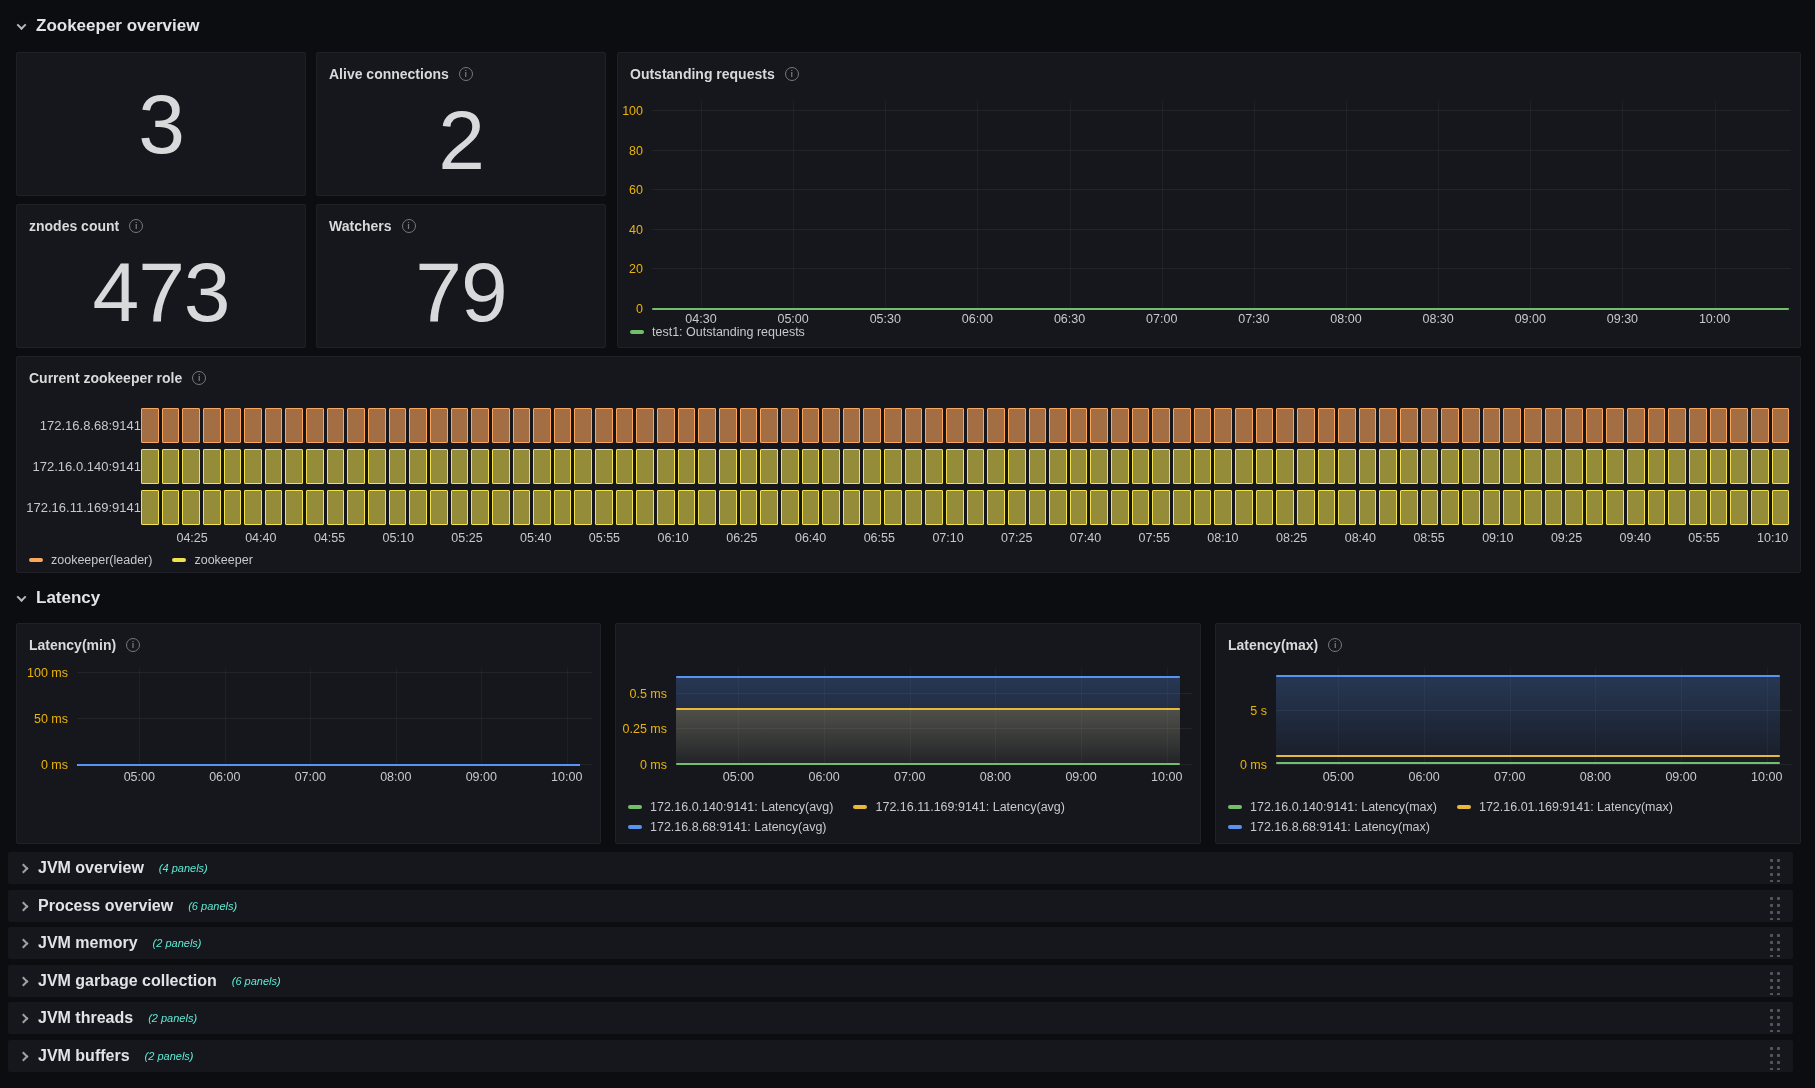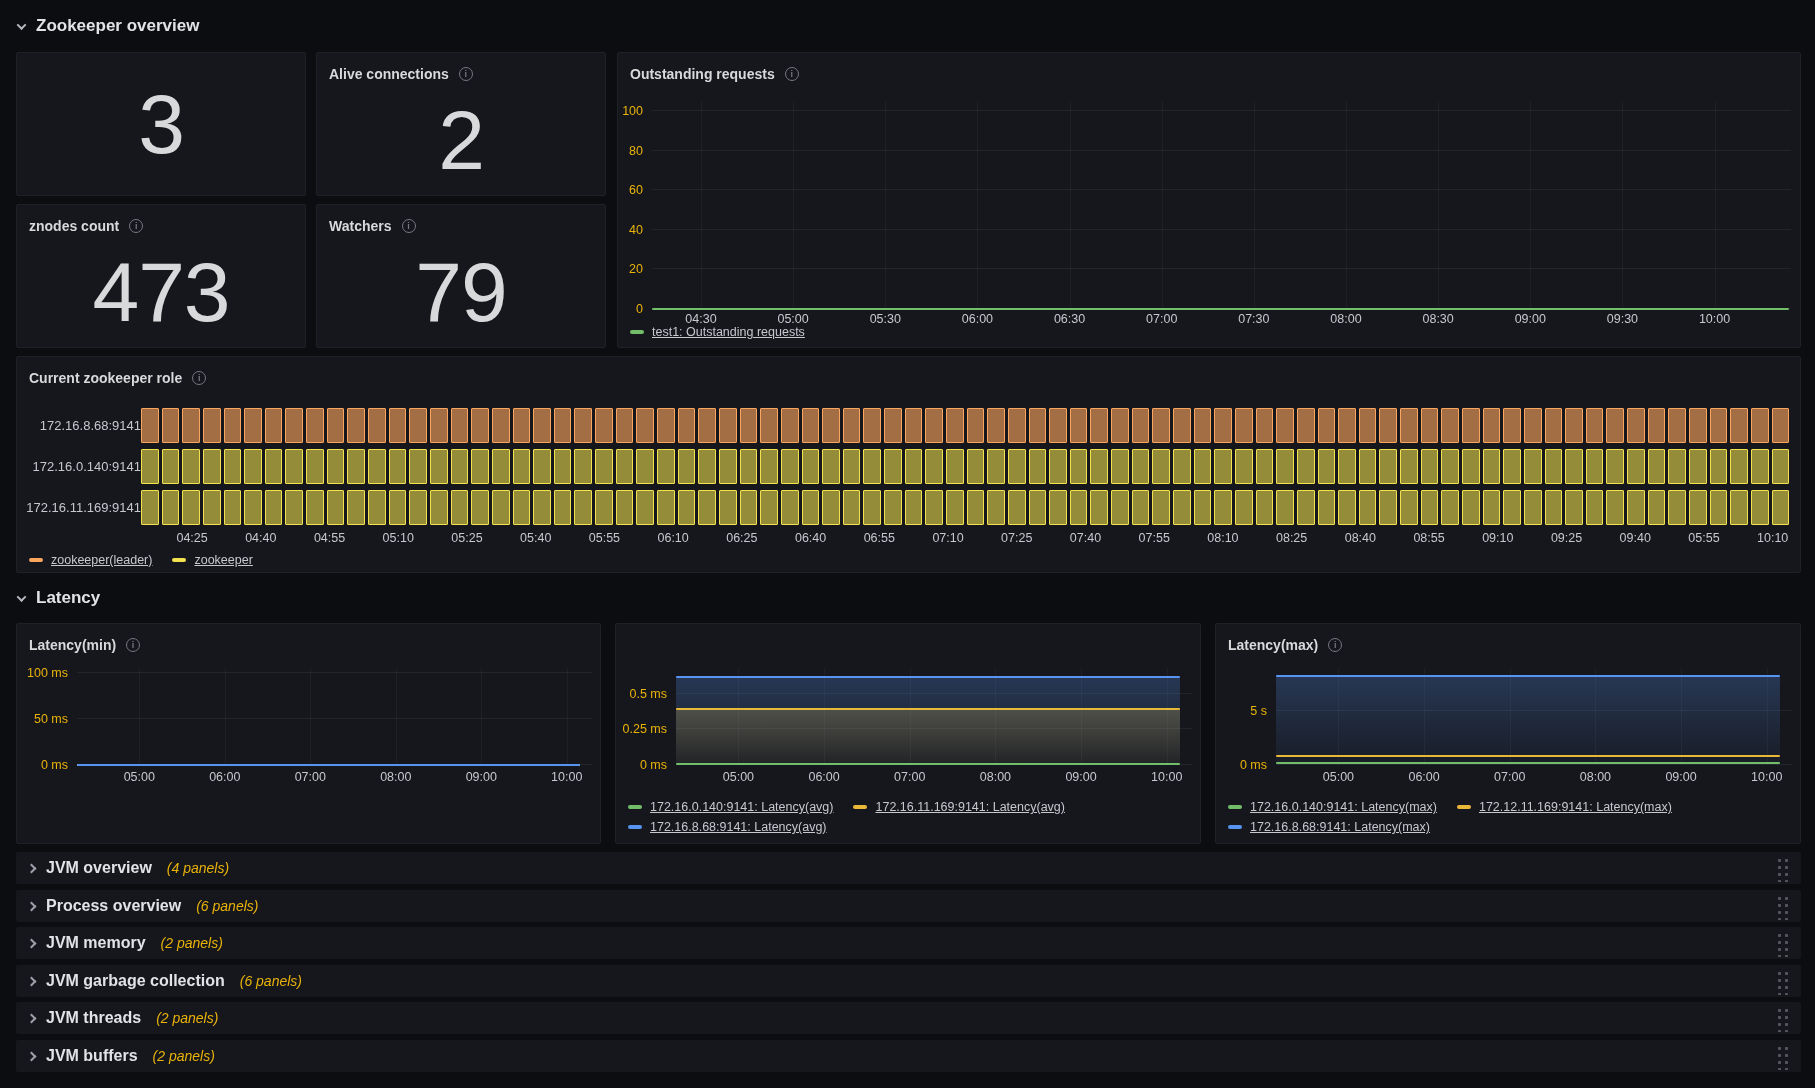--- a/index.html
+++ b/index.html
@@ -42,33 +42,33 @@
   .xlabels { position:absolute; height:15px; }
   .xlab { position:absolute; transform:translateX(-50%); font-size:12.5px; color:#c7c8ce; white-space:nowrap; }
   .fill { position:absolute; bottom:0; z-index:1; }
   .sline { position:absolute; height:2px; z-index:3; border-radius:1px; }
   .lat .sline, .lat .fill { left:0; right:12px; }
   .outs .sline, .outs .fill { left:0; right:2px; }
   .legend { position:absolute; left:12px; display:flex; flex-direction:column; }
   .lrow { display:flex; gap:20px; height:20px; align-items:center; }
   .litem { display:inline-flex; align-items:center; gap:8px; cursor:pointer; }
   .lswatch { width:14px; height:4px; border-radius:2px; flex:0 0 auto; }
-  .ltext { font-size:12.5px; color:#c7c8ce; white-space:nowrap;text-decoration:underline; }
+  .ltext { font-size:12.5px; color:#c7c8ce; white-space:nowrap; }
   
   .role-rows { position:absolute; left:12px; right:11px; top:51px; display:flex; flex-direction:column; gap:6px; }
   .tl-row { display:flex; height:35px; align-items:stretch; }
   .tl-label { width:112px; padding-right:0; text-align:right; font-size:13px; color:#c7c8ce;
               display:flex; align-items:center; justify-content:flex-end; }
   .tl-bars { flex:1; display:flex; gap:3px; }
   .tl-bar { flex:1; border-radius:1px; }
   
-  .crow { position:absolute; left:16px; width:1785px; height:32px; background:#16171d;
+  .crow { position:absolute; left:8px; width:1785px; height:32px; background:#16171d;
           display:flex; align-items:center; padding:0 12px; border-radius:2px; cursor:pointer; }
   .crow-title { font-size:16px; font-weight:700; color:#e2e3e7; margin-left:11px; }
-  .crow-count { font-size:14px; font-style:italic; color:#eab308; margin-left:15px; }
+  .crow-count { font-size:11px; font-style:italic; color:#5eead4; margin-left:15px; }
   .drag { margin-left:auto; width:14px; height:27px;
           background-image:radial-gradient(circle, #53555d 1.4px, transparent 1.5px);
           background-size:7px 7px; background-position:1px 2px; cursor:grab; }
   
   #p-outstanding .plot  { left:34px; right:9px;  top:48px; bottom:38px; }
   #p-outstanding .xlabels { left:34px; right:9px;  bottom:20px; }
   #p-outstanding .legend  { bottom:5px; }
   .lat .plot    { left:60px; right:8px; top:44px; bottom:78px; }
   .lat .xlabels { left:60px; right:8px; bottom:58px; }
   .lat .legend  { bottom:6px; }
@@ -587,21 +587,21 @@
       <div class="xlab" style="left: 95.1%;">10:00</div>
     </div>
   <div class="legend">
       <div class="lrow">
         <span class="litem">
           <span class="lswatch" style="background: rgb(115, 191, 105);"></span>
           <span class="ltext">172.16.0.140:9141: Latency(max)</span>
         </span>
         <span class="litem">
           <span class="lswatch" style="background: rgb(234, 184, 57);"></span>
-          <span class="ltext">172.12.11.169:9141: Latency(max)</span>
+          <span class="ltext">172.16.01.169:9141: Latency(max)</span>
         </span>
       </div>
       <div class="lrow">
         <span class="litem">
           <span class="lswatch" style="background: rgb(87, 148, 242);"></span>
           <span class="ltext">172.16.8.68:9141: Latency(max)</span>
         </span>
       </div>
     </div>
 </div>

